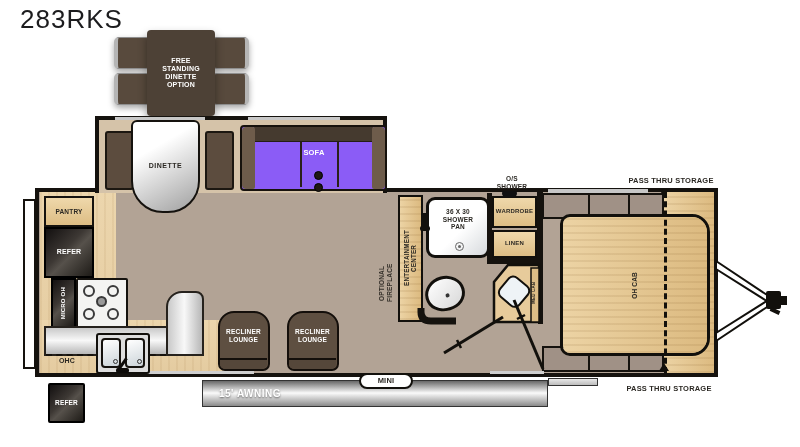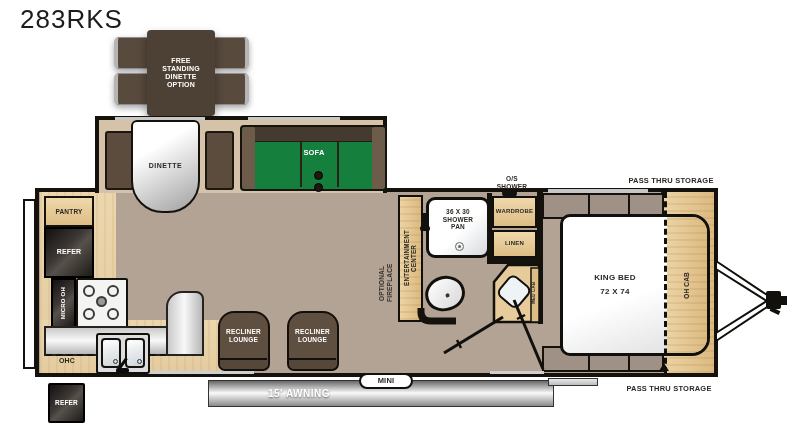--- a/index.html
+++ b/index.html
@@ -46,21 +46,21 @@
 
   <div class="abs graintan" style="left:40px;top:192px;width:76px;height:181px;z-index:2;"></div>
   <div class="abs graintan" style="left:40px;top:320px;width:196px;height:53px;z-index:2;"></div>
 
   <div class="abs woodv" style="left:664px;top:192px;width:50px;height:181px;z-index:2;"></div>
 
   <div class="abs" style="left:95px;top:116px;width:292px;height:77px;border:4px solid #15120e;border-bottom:none;
               background:#d5c3a9;z-index:4;">
     <div class="abs" style="left:6px;top:11px;width:29px;height:59px;background:#5c4c3e;border:2px solid #1c1711;border-radius:3px;"></div>
     <div class="abs" style="left:106px;top:11px;width:29px;height:59px;background:#5c4c3e;border:2px solid #1c1711;border-radius:3px;"></div>
-    <div class="abs" style="left:141px;top:5px;width:147px;height:66px;background:#15803d;border:2px solid #17120d;border-radius:4px;">
+    <div class="abs" style="left:141px;top:5px;width:147px;height:66px;background:#8b5cf6;border:2px solid #17120d;border-radius:4px;">
       <div class="abs" style="left:12px;top:0;width:119px;height:15px;background:#453a2f;border-bottom:1.5px solid #241d16;"></div>
       <div class="abs" style="left:0;top:0;width:13px;height:62px;background:#6e5c4b;border-radius:4px 2px 2px 4px;"></div>
       <div class="abs" style="right:0;top:0;width:13px;height:62px;background:#6e5c4b;border-radius:2px 4px 4px 2px;"></div>
       <div class="abs" style="left:58px;top:15px;width:2px;height:45px;background:#2a2119;"></div>
       <div class="abs" style="left:95px;top:15px;width:2px;height:45px;background:#2a2119;"></div>
       <div class="abs" style="left:72px;top:44px;width:9px;height:9px;background:#1e1813;border:1px solid #000;border-radius:50%;"></div>
       <div class="abs" style="left:72px;top:56px;width:9px;height:9px;background:#1e1813;border:1px solid #000;border-radius:50%;"></div>
       <div class="abs lbl wlbl" style="left:43px;top:22px;width:58px;font-size:7.5px;">SOFA</div>
     </div>
   </div>
@@ -172,24 +172,20 @@
     <div class="abs wall" style="left:44px;top:0;width:2px;height:22px;"></div>
     <div class="abs wall" style="left:84px;top:0;width:2px;height:22px;"></div>
   </div>
   <div class="abs" style="left:542px;top:346px;width:122px;height:26px;background:#a09186;border:2px solid #15120e;z-index:3;">
     <div class="abs wall" style="left:44px;top:0;width:2px;height:22px;"></div>
     <div class="abs wall" style="left:84px;top:0;width:2px;height:22px;"></div>
   </div>
 
   <div class="abs" style="left:560px;top:214px;width:150px;height:142px;border:3px solid #12100c;
               border-radius:10px 18px 18px 10px;overflow:hidden;display:flex;z-index:4;">
-    <div class="flexc" style="width:104px;height:100%;background:linear-gradient(160deg,#ffffff 60%,#e3e3e3);">
-      <span class="lbl" style="font-size:8px;line-height:1.7;letter-spacing:.3px;">KING BED
-72 X 74</span>
-    </div>
     <div class="flexc woodv" style="flex:1;height:100%;">
       <span class="lbl vtext" style="font-size:6.5px;">OH CAB</span>
     </div>
   </div>
 
   <div class="abs" style="left:664px;top:192px;width:0;height:181px;border-left:3px dashed #12100c;z-index:5;"></div>
   <div class="abs" style="left:659px;top:189px;width:0;height:0;border-left:5.5px solid transparent;
               border-right:5.5px solid transparent;border-top:8px solid #12100c;z-index:6;"></div>
   <div class="abs" style="left:659px;top:363px;width:0;height:0;border-left:5.5px solid transparent;
               border-right:5.5px solid transparent;border-bottom:8px solid #12100c;z-index:6;"></div>
@@ -206,22 +202,22 @@
     <line x1="457" y1="340" x2="461" y2="348" stroke="#12100c" stroke-width="2.5"></line>
     <line x1="514" y1="300" x2="543" y2="369" stroke="#12100c" stroke-width="3"></line>
     <line x1="517" y1="319" x2="525" y2="315" stroke="#12100c" stroke-width="2.5"></line>
     <polygon points="716,261 770,297 770,303 716,269" fill="#ffffff" stroke="#12100c" stroke-width="2"></polygon>
     <polygon points="716,341 770,305 770,299 716,333" fill="#ffffff" stroke="#12100c" stroke-width="2"></polygon>
     <rect x="766" y="291" width="15" height="18" rx="2" fill="#12100c"></rect>
     <rect x="780" y="296" width="7" height="9" fill="#12100c"></rect>
     <rect x="770" y="309" width="10" height="4" fill="#12100c" transform="rotate(25 775 311)"></rect>
   </svg>
 
-  <div class="abs" style="left:208px;top:380px;width:346px;height:27px;border:1px solid #333;
-              background:linear-gradient(180deg,#686868,#fafafa 48%,#8a8a8a);z-index:8;display:flex;align-items:center;padding-left:43px;">
+  <div class="abs" style="left:202px;top:380px;width:346px;height:27px;border:1px solid #333;
+              background:linear-gradient(180deg,#686868,#fafafa 48%,#8a8a8a);z-index:8;display:flex;align-items:center;">
     <span class="lbl wlbl" style="margin-left:16px;font-size:10px;letter-spacing:.5px;text-shadow:0 1px 2px rgba(0,0,0,.55);">15' AWNING</span>
   </div>
   <div class="abs" style="left:548px;top:378px;width:50px;height:8px;border:1.5px solid #333;
               background:linear-gradient(180deg,#e8e8e8,#bdbdbd);z-index:8;"></div>
   <div class="abs flexc" style="left:359px;top:373px;width:54px;height:16px;background:#fff;border:2px solid #12100c;
               border-radius:8px;z-index:9;">
     <span class="lbl" style="font-size:7.5px;">MINI</span>
   </div>
 
 </div>

